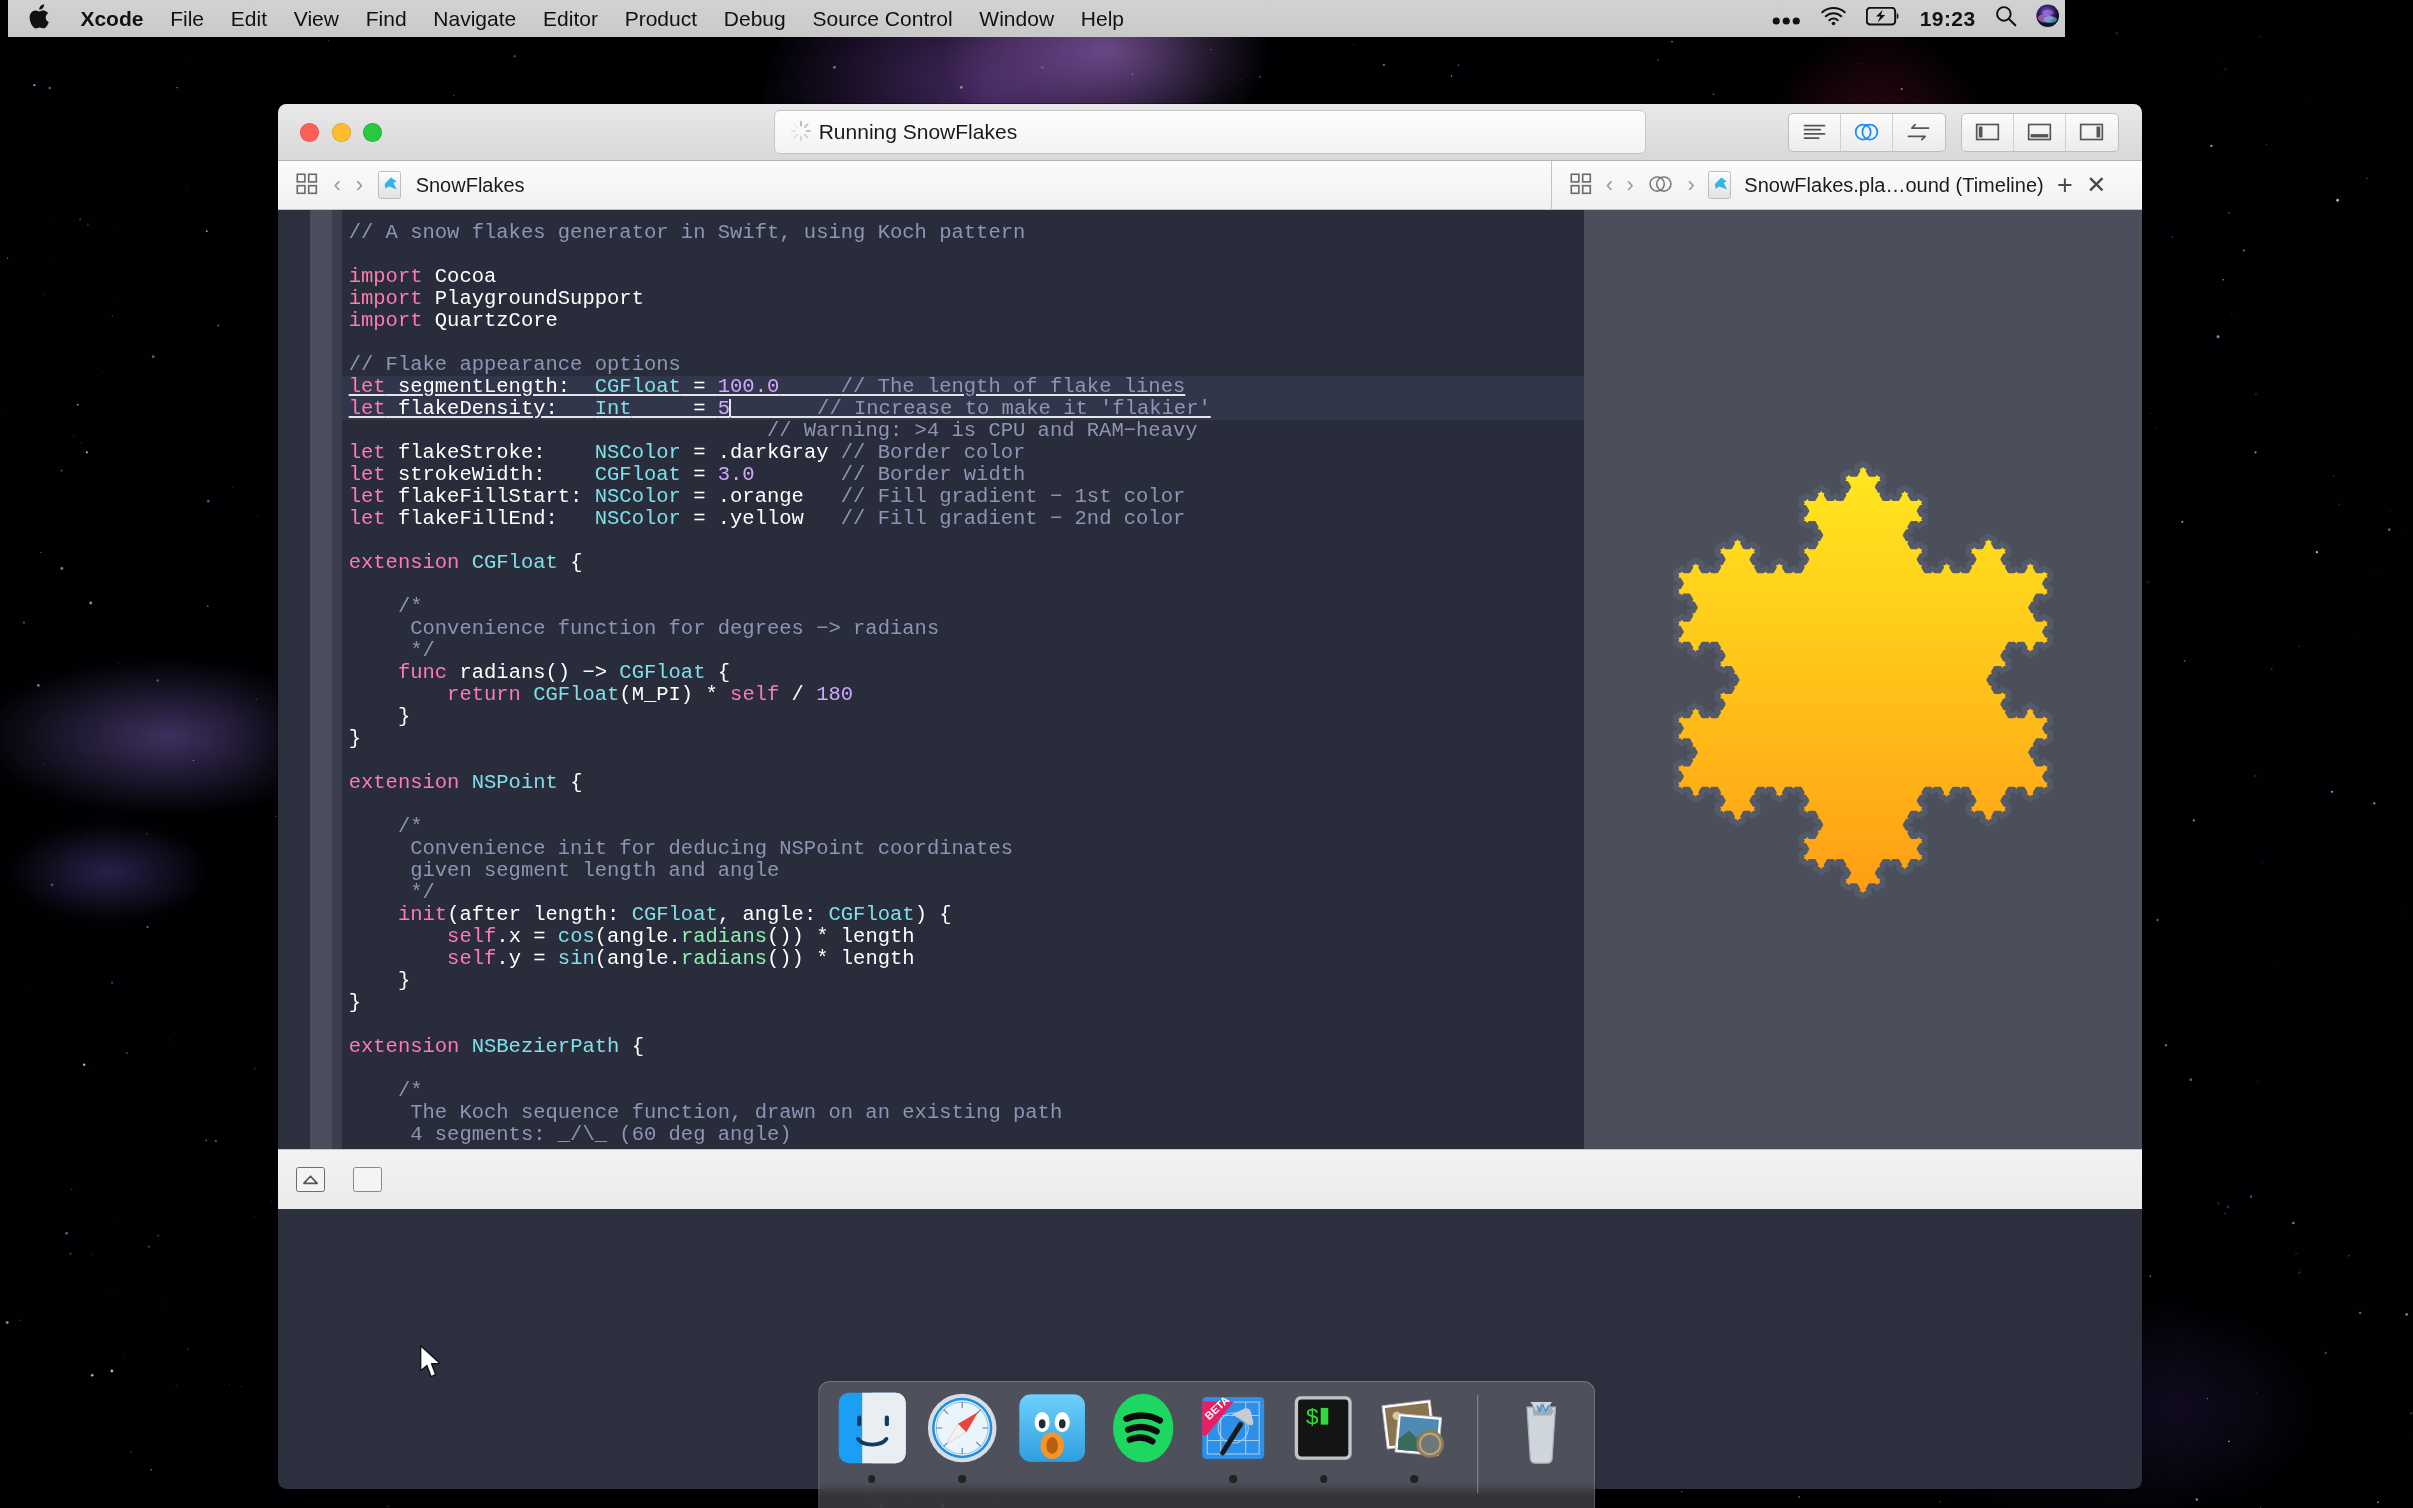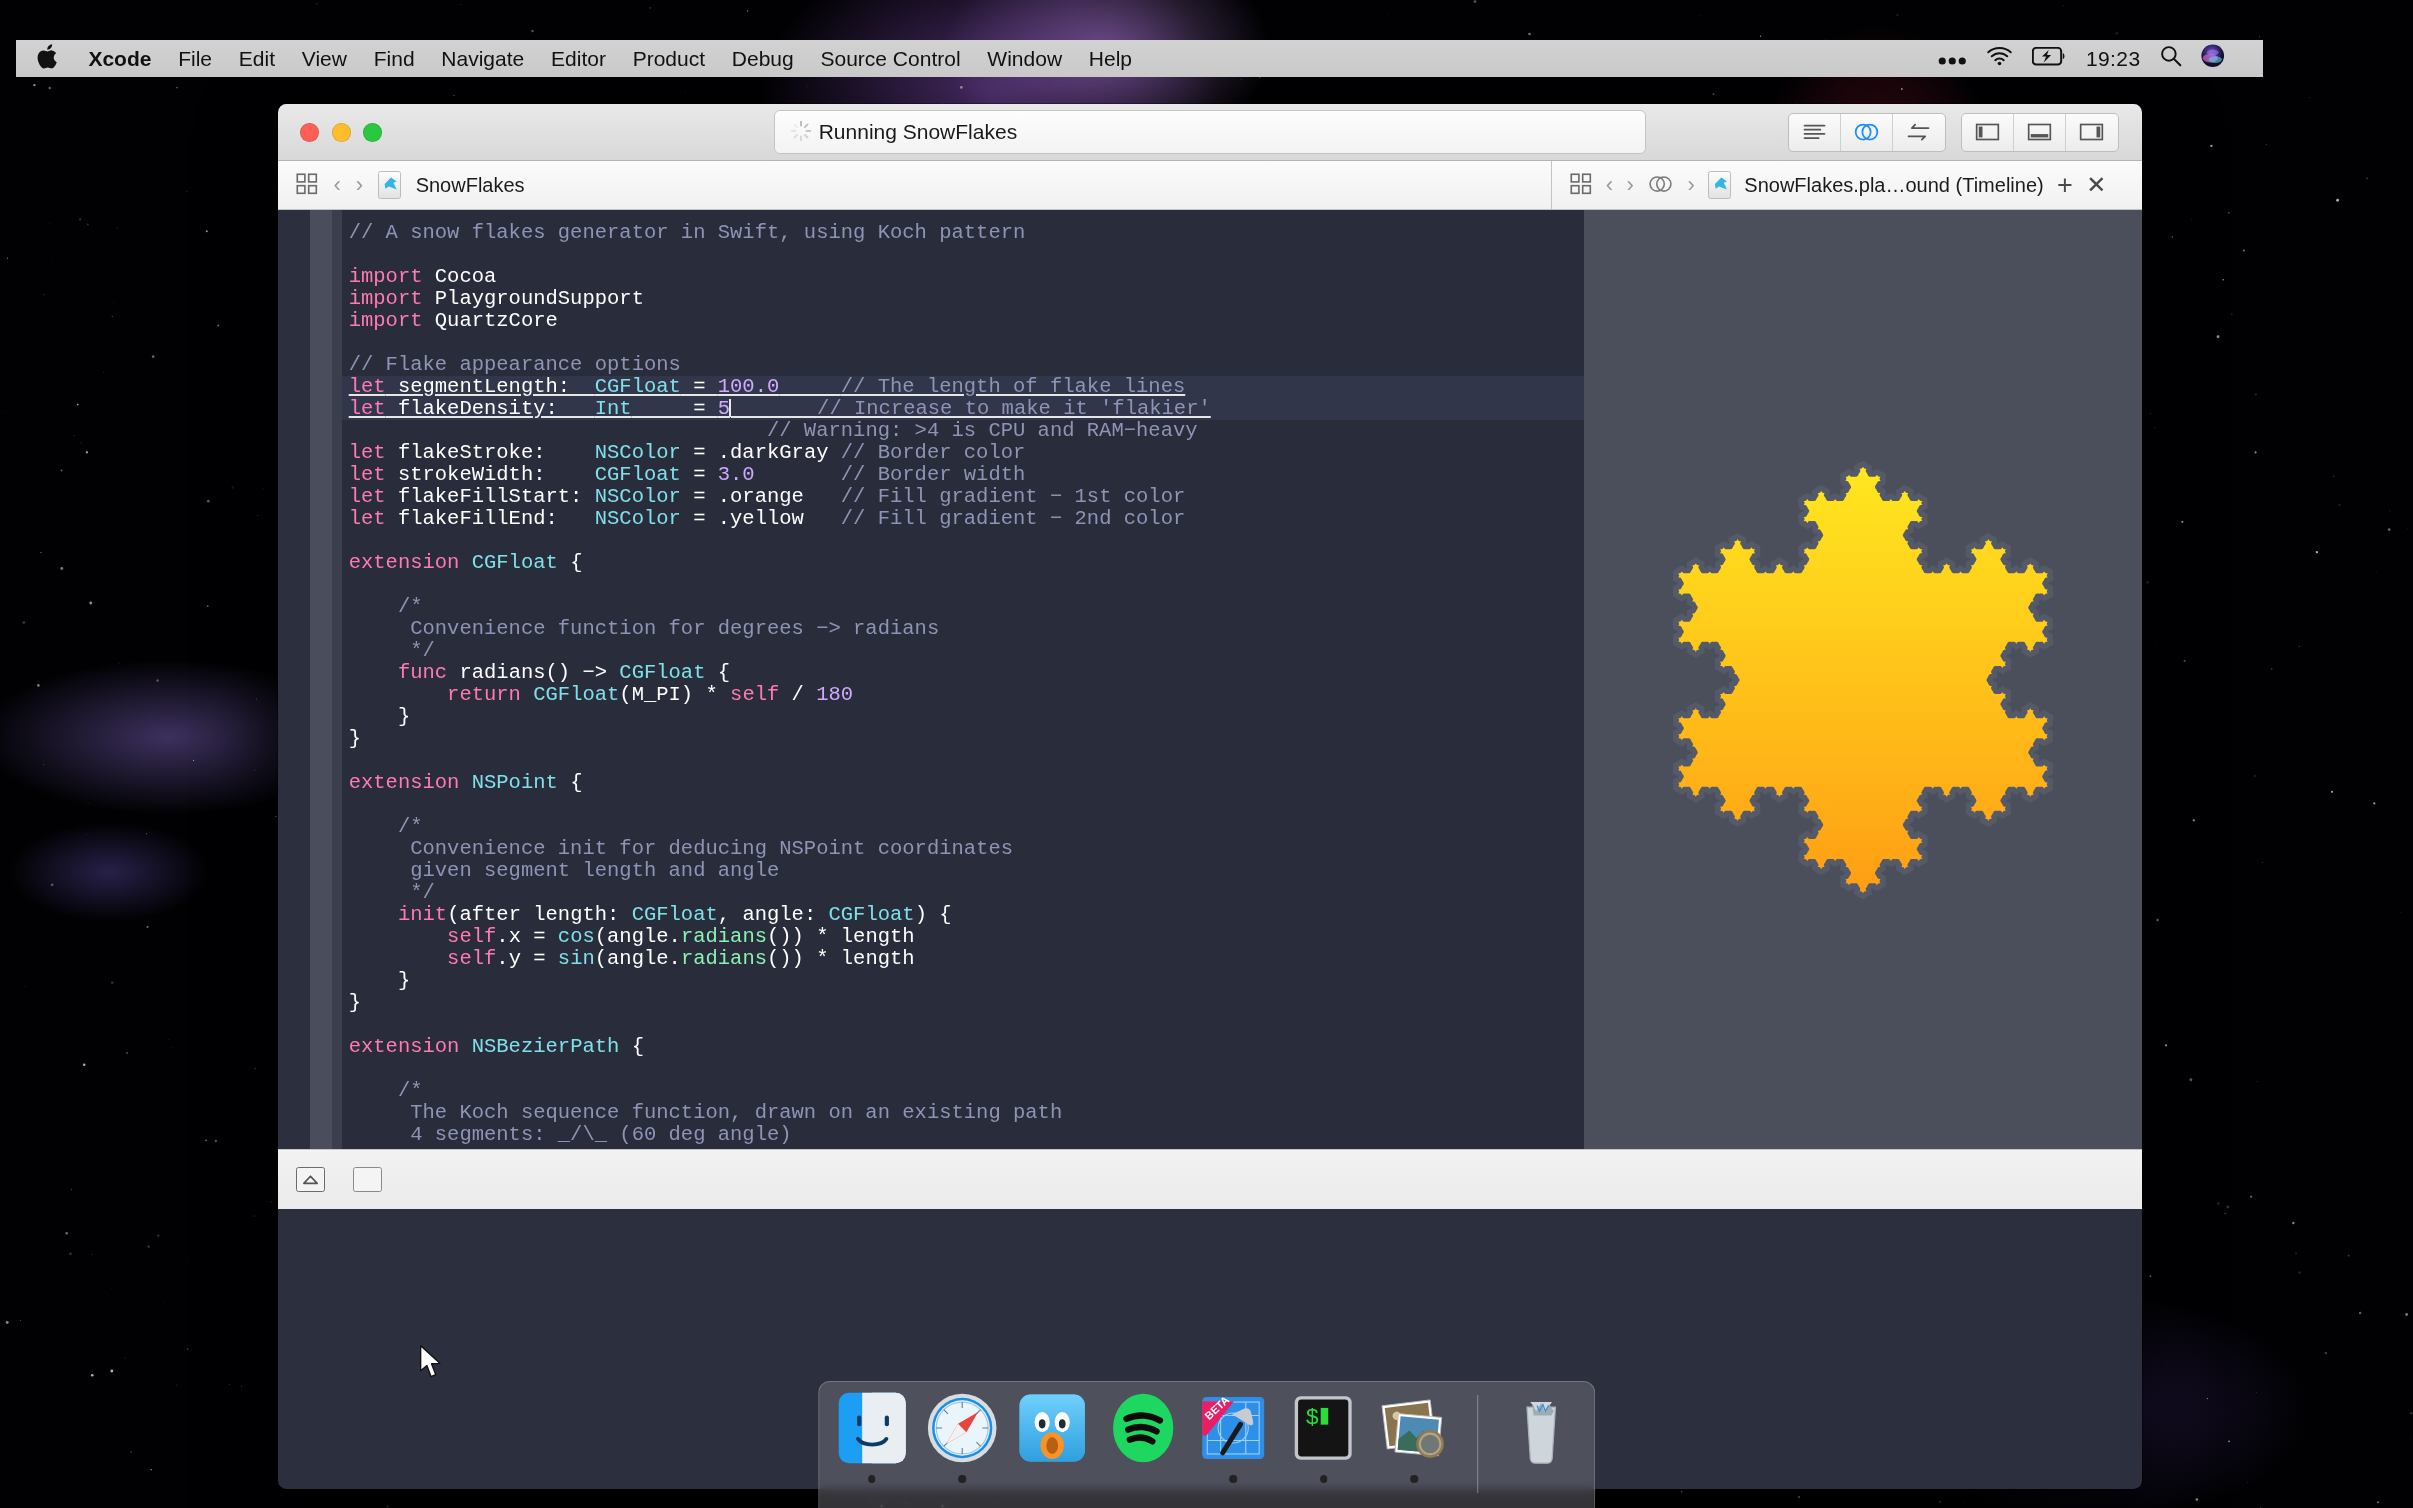--- a/index.html
+++ b/index.html
@@ -22,29 +22,29 @@
       radial-gradient(ellipse 151px 75px  at 109px 872px, rgba(120,100,220,.32),rgba(120,100,220,0) 66%),
       radial-gradient(ellipse 436px 268px at 1634px 1307px,rgba(110,70,180,.40), rgba(110,70,180,0) 68%),
       radial-gradient(ellipse 318px 168px at 2095px 1408px,rgba(90,60,160,.30),  rgba(90,60,160,0) 68%),
       radial-gradient(ellipse 251px 151px at 687px 1374px, rgba(60,45,120,.35),  rgba(60,45,120,0) 70%),
       #010103;
   }
   #stars{ position:absolute; inset:0; opacity:.85; }
 
   
   #menubar{
-    position:absolute; left:16px; top:0; width:2247px; height:37px;
+    position:absolute; left:8px; top:0; width:2057px; height:37px;
     background:linear-gradient(#d2d2d2,#c9c9c9);
     display:flex; align-items:center; z-index:40;
-    font-size:21px; color:#111;margin-top:40px;
+    font-size:21px; color:#111;
   }
   .mb-item{ padding:0 13.4px; line-height:37px; white-space:nowrap; }
   .mb-item.bold{ font-weight:bold; }
   #apple-logo{ margin:0 17px 0 20px; font-size:26px; line-height:1; }
-  #mb-right{ margin-left:auto; display:flex; align-items:center; gap:19px; padding-right:39px; }
+  #mb-right{ margin-left:auto; display:flex; align-items:center; gap:19px; padding-right:6px;font-weight:bold; }
   #mb-clock{ font-size:21px; letter-spacing:0.4px; }
 
   
   #xcode-window{
     position:absolute; left:278px; top:104px; width:1864px; height:1385px;
     border-radius:8.4px; overflow:hidden; z-index:20;
     box-shadow:0 25px 75px rgba(0,0,0,.75), 0 0 0 0.8px rgba(0,0,0,.45);
     background:#2c2f3d;
   }
   #titlebar{

